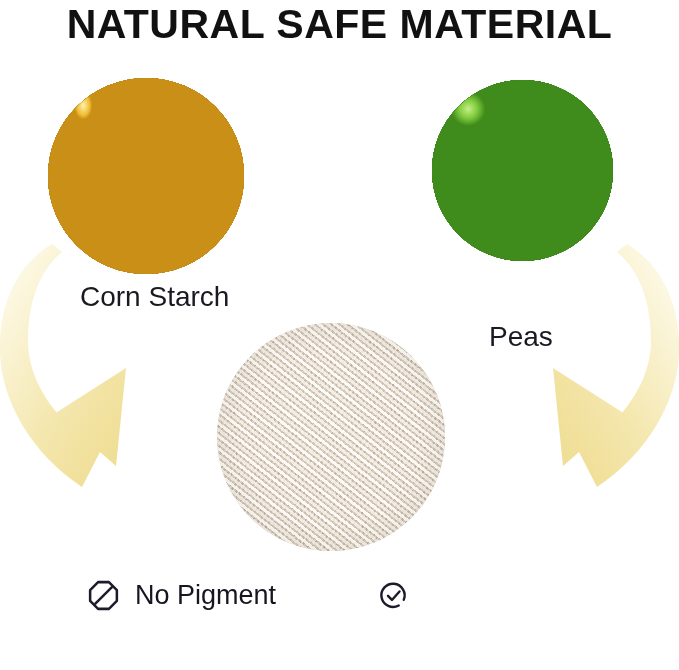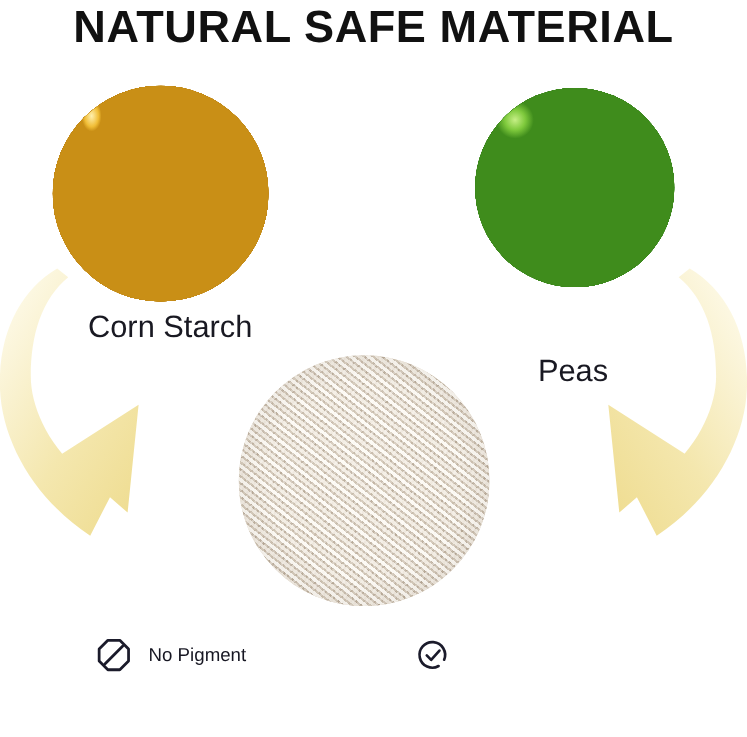--- a/index.html
+++ b/index.html
@@ -134,21 +134,21 @@
   }
   .feat-row { display:flex; }
   .feat-row + .feat-row { margin-top:9px; }
   .feat {
     display:flex; align-items:center;
   }
   .feat.col1 { width:290px; }
   .feat-ico { width:31px; height:31px; flex:0 0 31px; }
   .feat-txt {
     margin-left:16px;
-    font-size:17px;
+    font-size:27px;
     color:#161622;
     white-space:nowrap;
     line-height:31px;
   }
 </style>
 </head>
 <body>
 
 <div id="stage">
 

